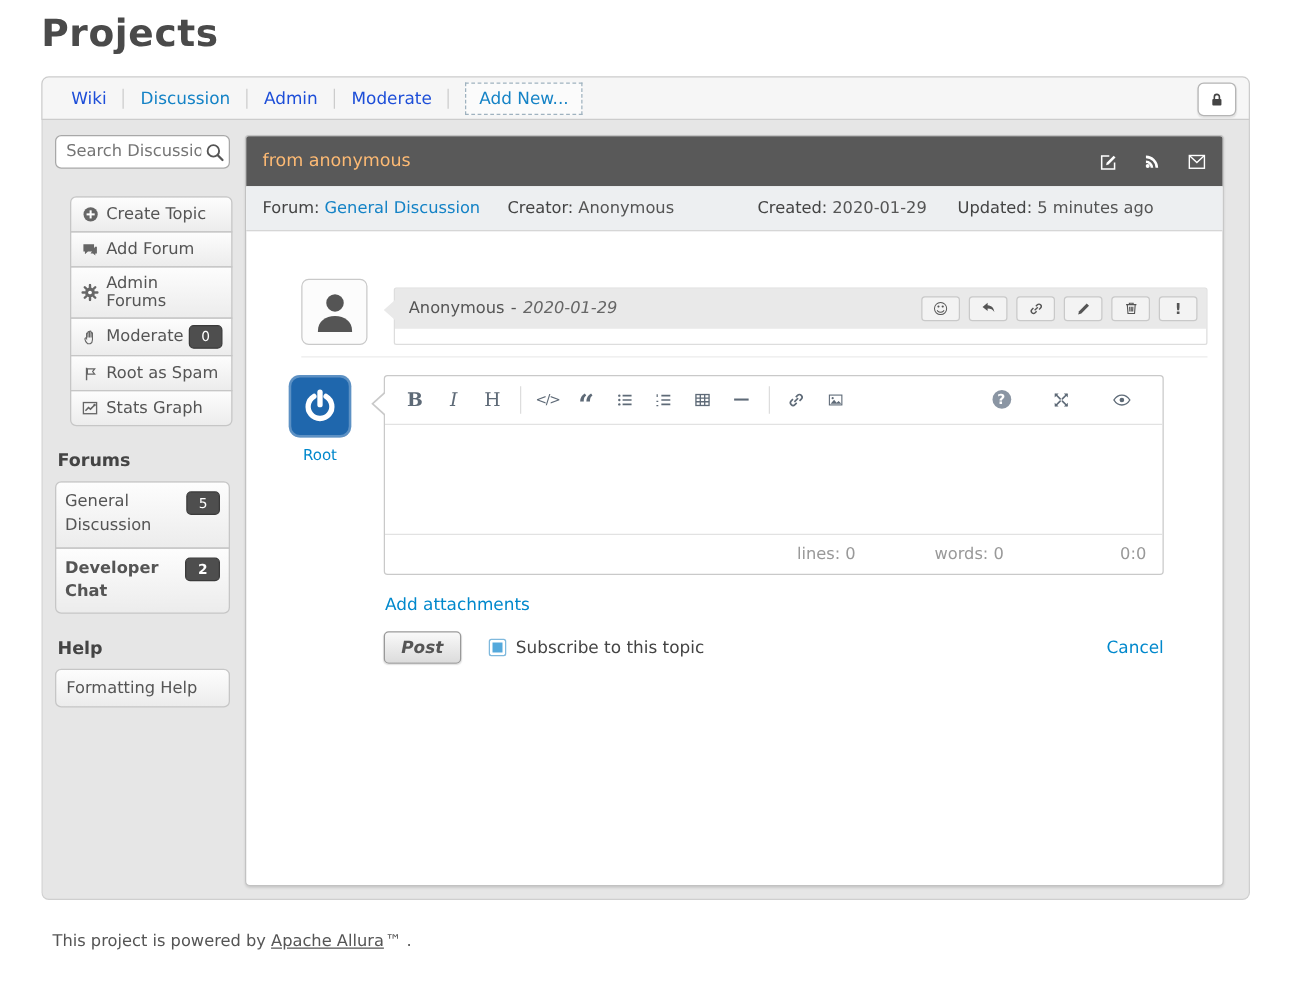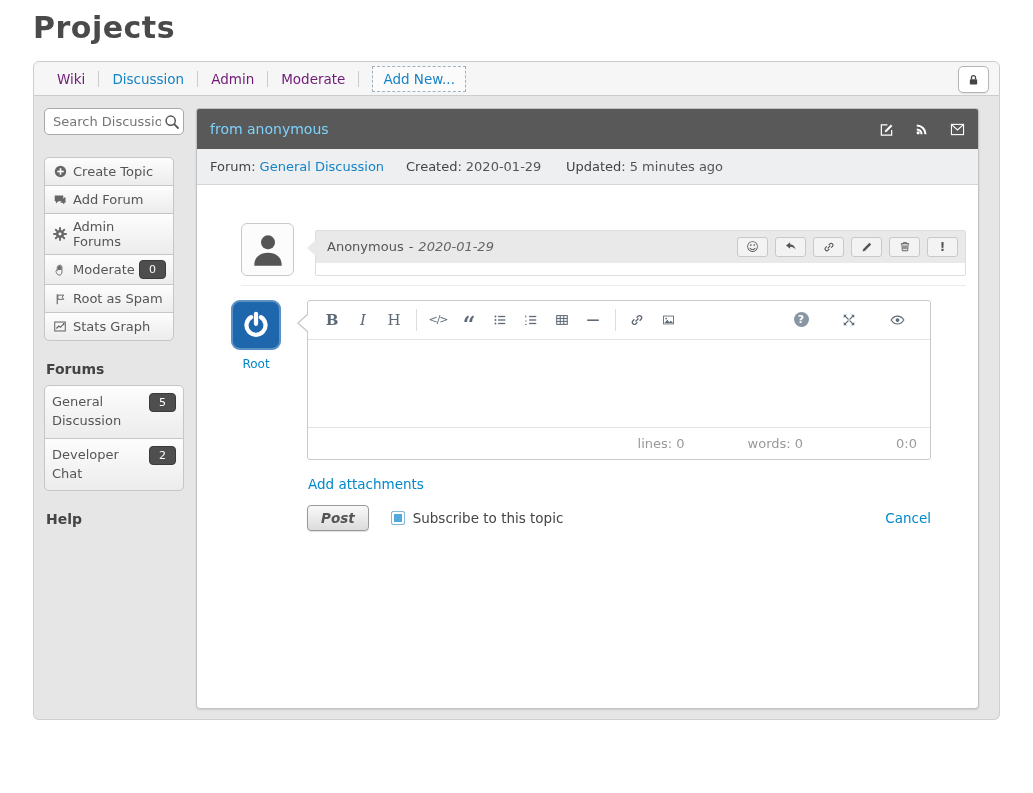--- a/index.html
+++ b/index.html
@@ -16,21 +16,21 @@
     font-size:30px; font-weight:bold; color:#4a4a4a;
     margin:10px 0 16px 0; letter-spacing:0.5px;
   }
 
   
   .navbar {
     position:relative; height:35px; background:#f6f6f6;
     border:1px solid #cccccc; border-radius:6px 6px 0 0;
     display:flex; align-items:center; padding:0 10px; font-size:13.5px;
   }
-  .nav-tab { padding:0 13px; color:#701a75; cursor:pointer; }
+  .nav-tab { padding:0 13px; color:#1d4ed8; cursor:pointer; }
   .nav-tab.active { color:#1583c6; }
   .nav-sep { width:1px; height:16px; background:#ccc; }
   .add-new {
     margin-left:13px; color:#1583c6; border:1px dashed #9fb2bf;
     padding:4px 10px; background:#fbfbfb; cursor:pointer;
   }
   .lock-btn {
     position:absolute; right:10px; top:4px; width:31px; height:27px;
     background:#fff; border:1px solid #b5b5b5; border-radius:5px;
     display:flex; align-items:center; justify-content:center;
@@ -62,58 +62,59 @@
   }
   .admin-arrow { font-size:10px; margin-right:4px; }
 
   .side-actions { margin-top:22px; }
   .side-btn {
     display:flex; align-items:center; width:130px;
     background:linear-gradient(#fdfdfd,#ececec);
     border:1px solid #c6c6c6; padding:5px 7px;
     font-size:13px; color:#555; margin-top:-1px; cursor:pointer;
     min-height:29px;
+    margin-left:12px;
   }
   .side-actions .side-btn:first-child { border-radius:5px 5px 0 0; margin-top:0; }
   .side-actions .side-btn:last-child  { border-radius:0 0 5px 5px; }
   .side-btn .icon { width:16px; margin-right:5px; display:flex; justify-content:center; }
   .badge {
     margin-left:auto; background:#4e4e4e; color:#fff; font-size:11px;
     line-height:1; padding:3px 9px; border-radius:4px; border:1px solid #3a3a3a;
   }
   .side-head { font-size:14px; font-weight:bold; color:#444; margin:20px 0 8px 2px; }
 
   .forum-item {
     width:140px; background:linear-gradient(#fdfdfd,#ececec);
     border:1px solid #c6c6c6; margin-top:-1px; padding:7px 7px;
     font-size:13px; color:#555; display:flex; line-height:1.45; cursor:pointer;
   }
   .forum-list .forum-item:first-child { border-radius:5px 5px 0 0; margin-top:0; }
-  .forum-list .forum-item:last-child  { border-radius:0 0 5px 5px; }
+  .forum-list .forum-item:last-child  { border-radius:0 0 5px 5px;font-weight:bold; }
   .forum-item .label { width:84px; }
   .forum-item .badge { align-self:flex-start; }
 
   .help-btn {
     width:140px; background:linear-gradient(#fdfdfd,#ececec);
     border:1px solid #c6c6c6; border-radius:5px; padding:7px 8px;
     font-size:13px; color:#555; cursor:pointer;
   }
 
   
   .main-panel {
     flex:1; margin-left:0; background:#fff;
     border:1px solid #c2c2c2; border-radius:3px 3px 4px 4px;
     align-self:stretch; display:flex; flex-direction:column;
     box-shadow:0 1px 2px rgba(0,0,0,.12);
   }
   .titlebar {
     background:#595959; height:40px; display:flex; align-items:center;
     padding:0 13px; border-radius:2px 2px 0 0;
   }
-  .titlebar-title { color:#7dd3fc; font-size:14px; }
+  .titlebar-title { color:#fdba74; font-size:14px; }
   .titlebar-icons { margin-left:auto; display:flex; gap:21px; align-items:center; }
   .titlebar-icons .icon { cursor:pointer; display:flex; }
 
   .metarow {
     display:flex; background:#edeff1; border-bottom:1px solid #d6d6d6;
     padding:9px 13px 7px; font-size:13px; color:#555; line-height:1.45;
   }
   .meta-label { font-weight:normal; color:#444; margin-right:4px; }
   .meta-col-forum   { width:196px; }
   .meta-col-creator { width:200px; }
@@ -347,20 +348,21 @@
           <span class="label">General Discussion</span>
           <span class="badge">5</span>
         </div>
         <div class="forum-item">
           <span class="label">Developer Chat</span>
           <span class="badge">2</span>
         </div>
       </div>
 
       <div class="side-head">Help</div>
+      <div class="help-btn">Formatting Help</div>
     </div>
 
     <div class="main-panel">
 
       <div class="titlebar">
         <span class="titlebar-title">from anonymous</span>
         <span class="titlebar-icons">
           <span class="icon">
             <svg width="15" height="15" viewBox="0 0 16 16">
                 <path d="M13.5 8.5V14h-11V3H9" fill="none" stroke="#fff" stroke-width="1.3"></path>
@@ -379,20 +381,23 @@
                 <rect x="1.5" y="1.5" width="13" height="11"></rect>
                 <polyline points="2,2 8,7.5 14,2"></polyline>
               </svg>
           </span>
         </span>
       </div>
 
       <div class="metarow">
         <span class="meta-col-forum">
           <span class="meta-label">Forum:</span><a class="meta-link">General Discussion</a>
+        </span>
+        <span class="meta-col-creator">
+          <span class="meta-label">Creator:</span><span>Anonymous</span>
         </span>
         <span class="meta-col-created">
           <span class="meta-label">Created:</span><span>2020-01-29</span>
         </span>
         <span class="meta-col-updated">
           <span class="meta-label">Updated:</span><span>5 minutes ago</span>
         </span>
       </div>
 
       <div class="thread">
@@ -586,14 +591,17 @@
             </span>
             <a class="cancel-link">Cancel</a>
           </div>
         </div>
       </div>
 
       <div class="panel-spacer"></div>
     </div>
   </div>
 
+  <div class="footer">
+    <span>This project is powered by </span><a>Apache Allura</a><span class="suffix">™ .</span>
+  </div>
 
 </div>
 
 </body></html>

